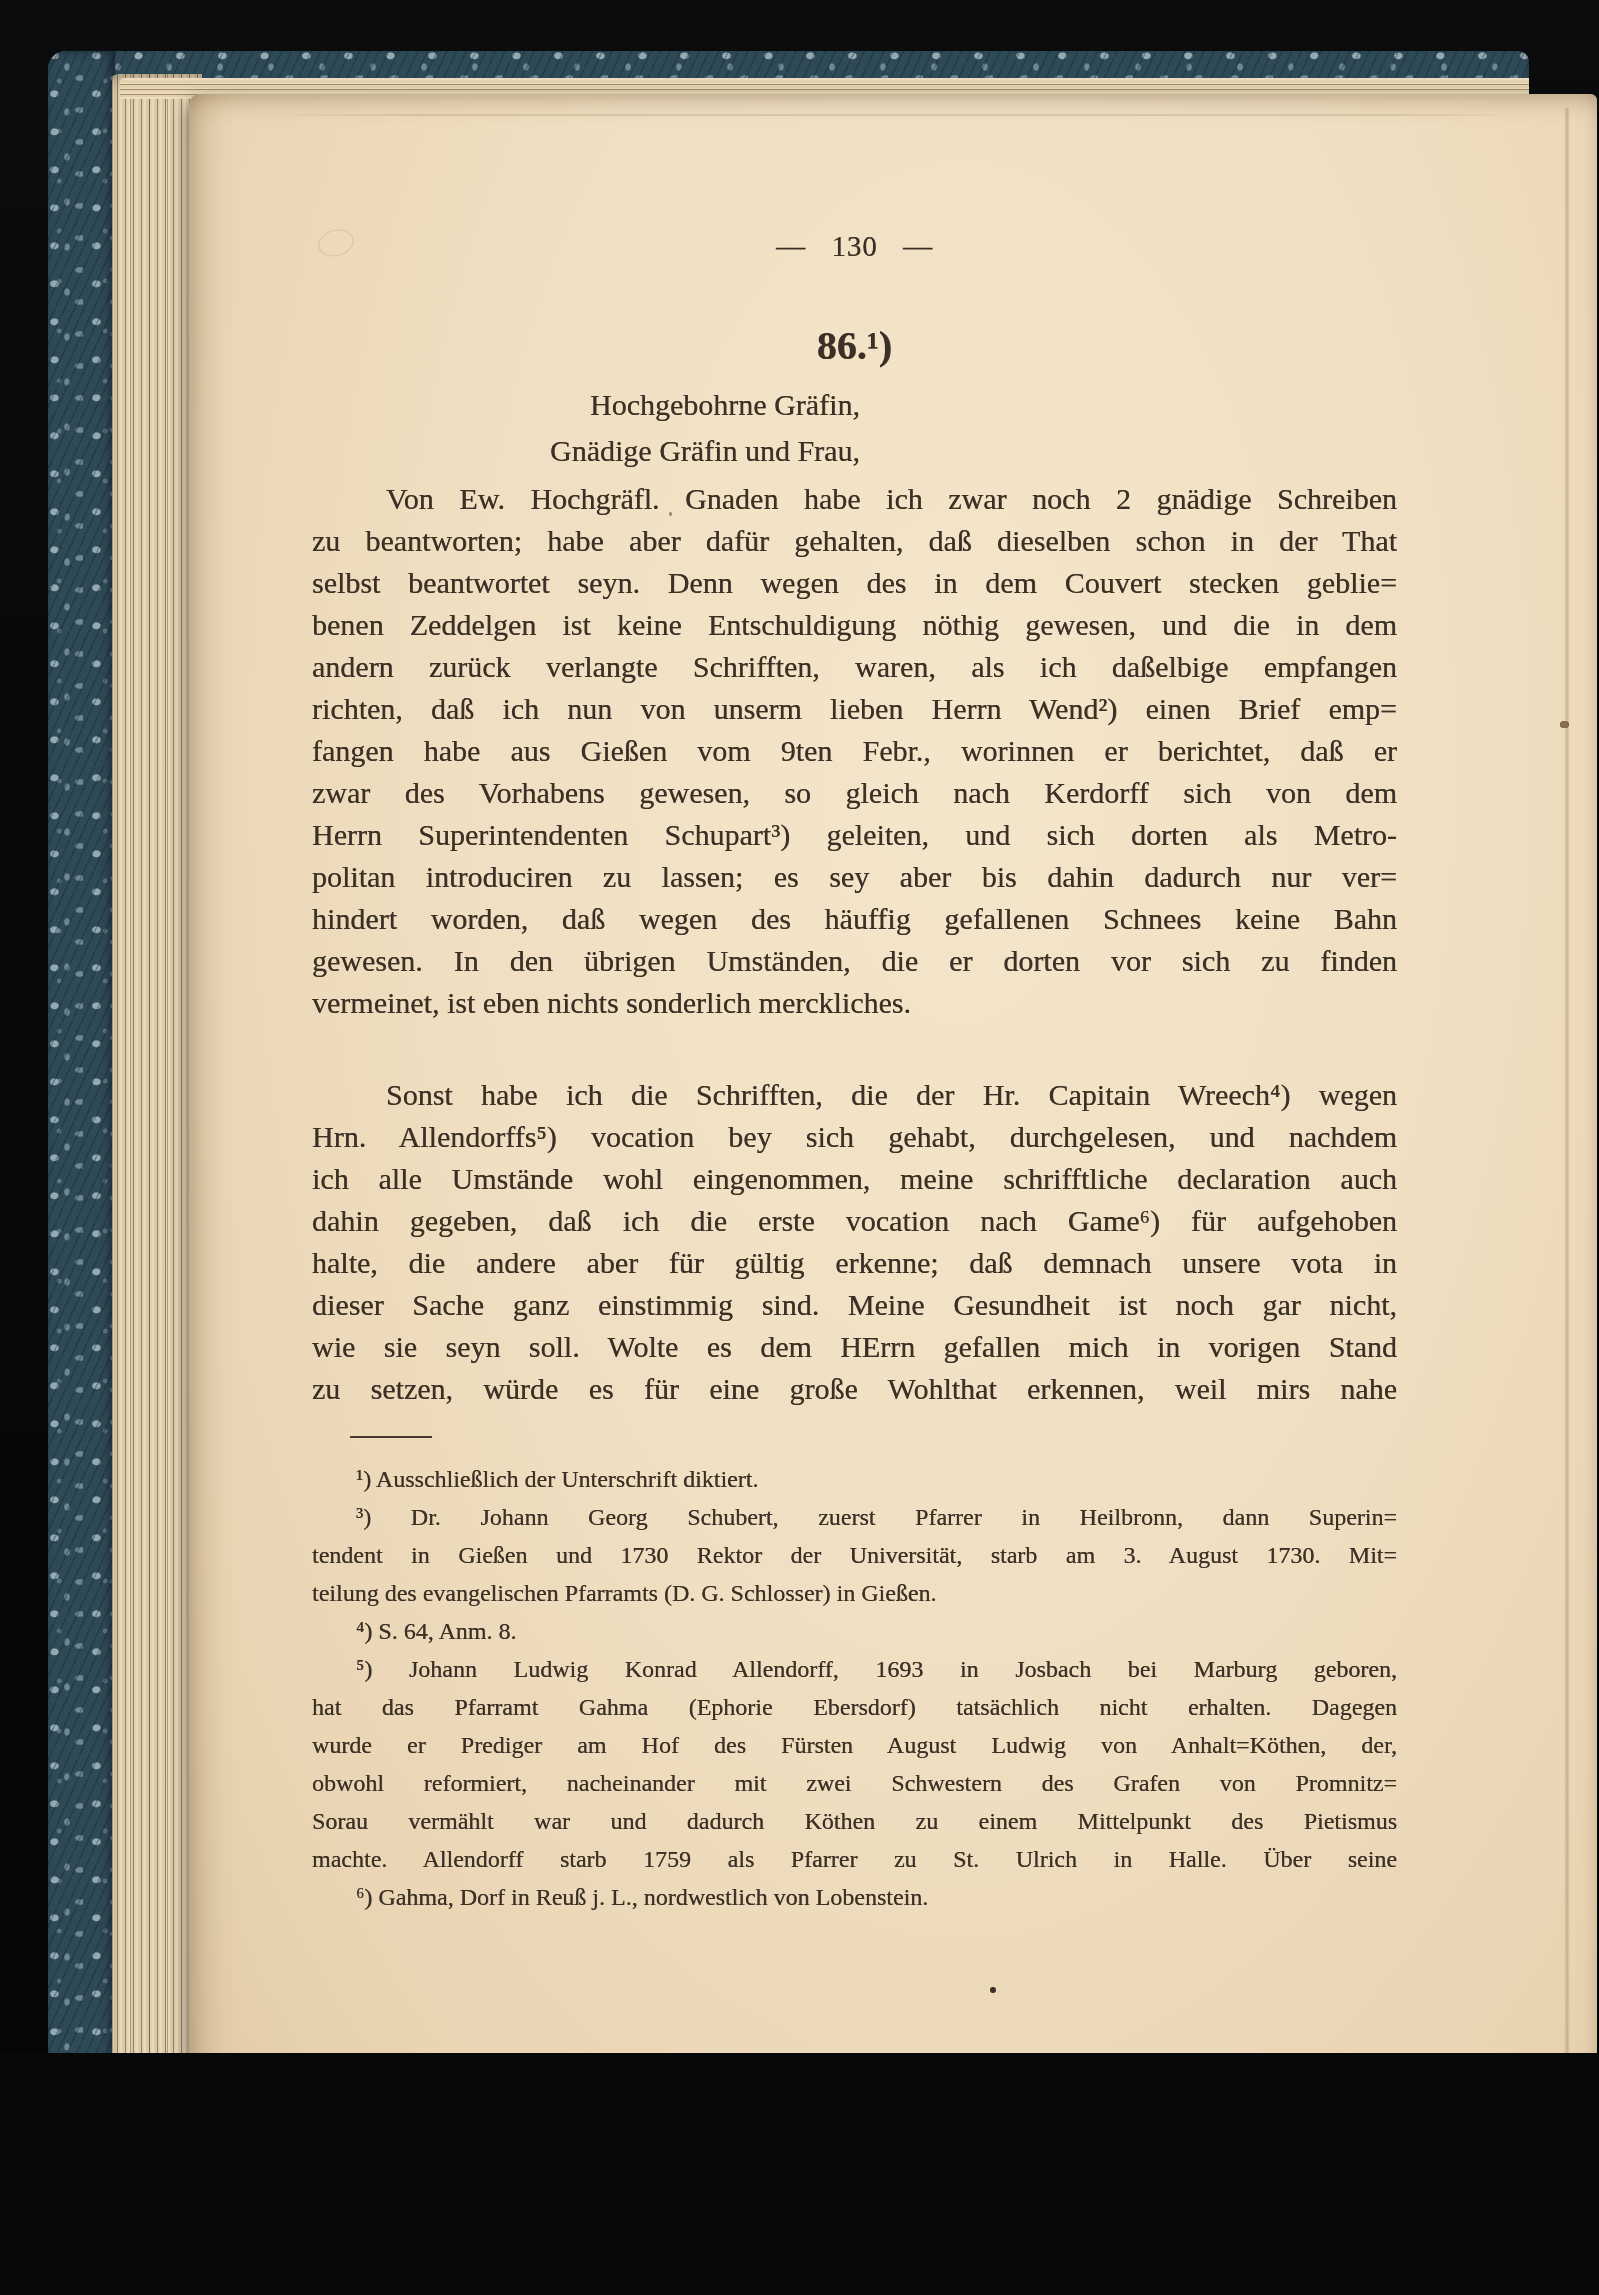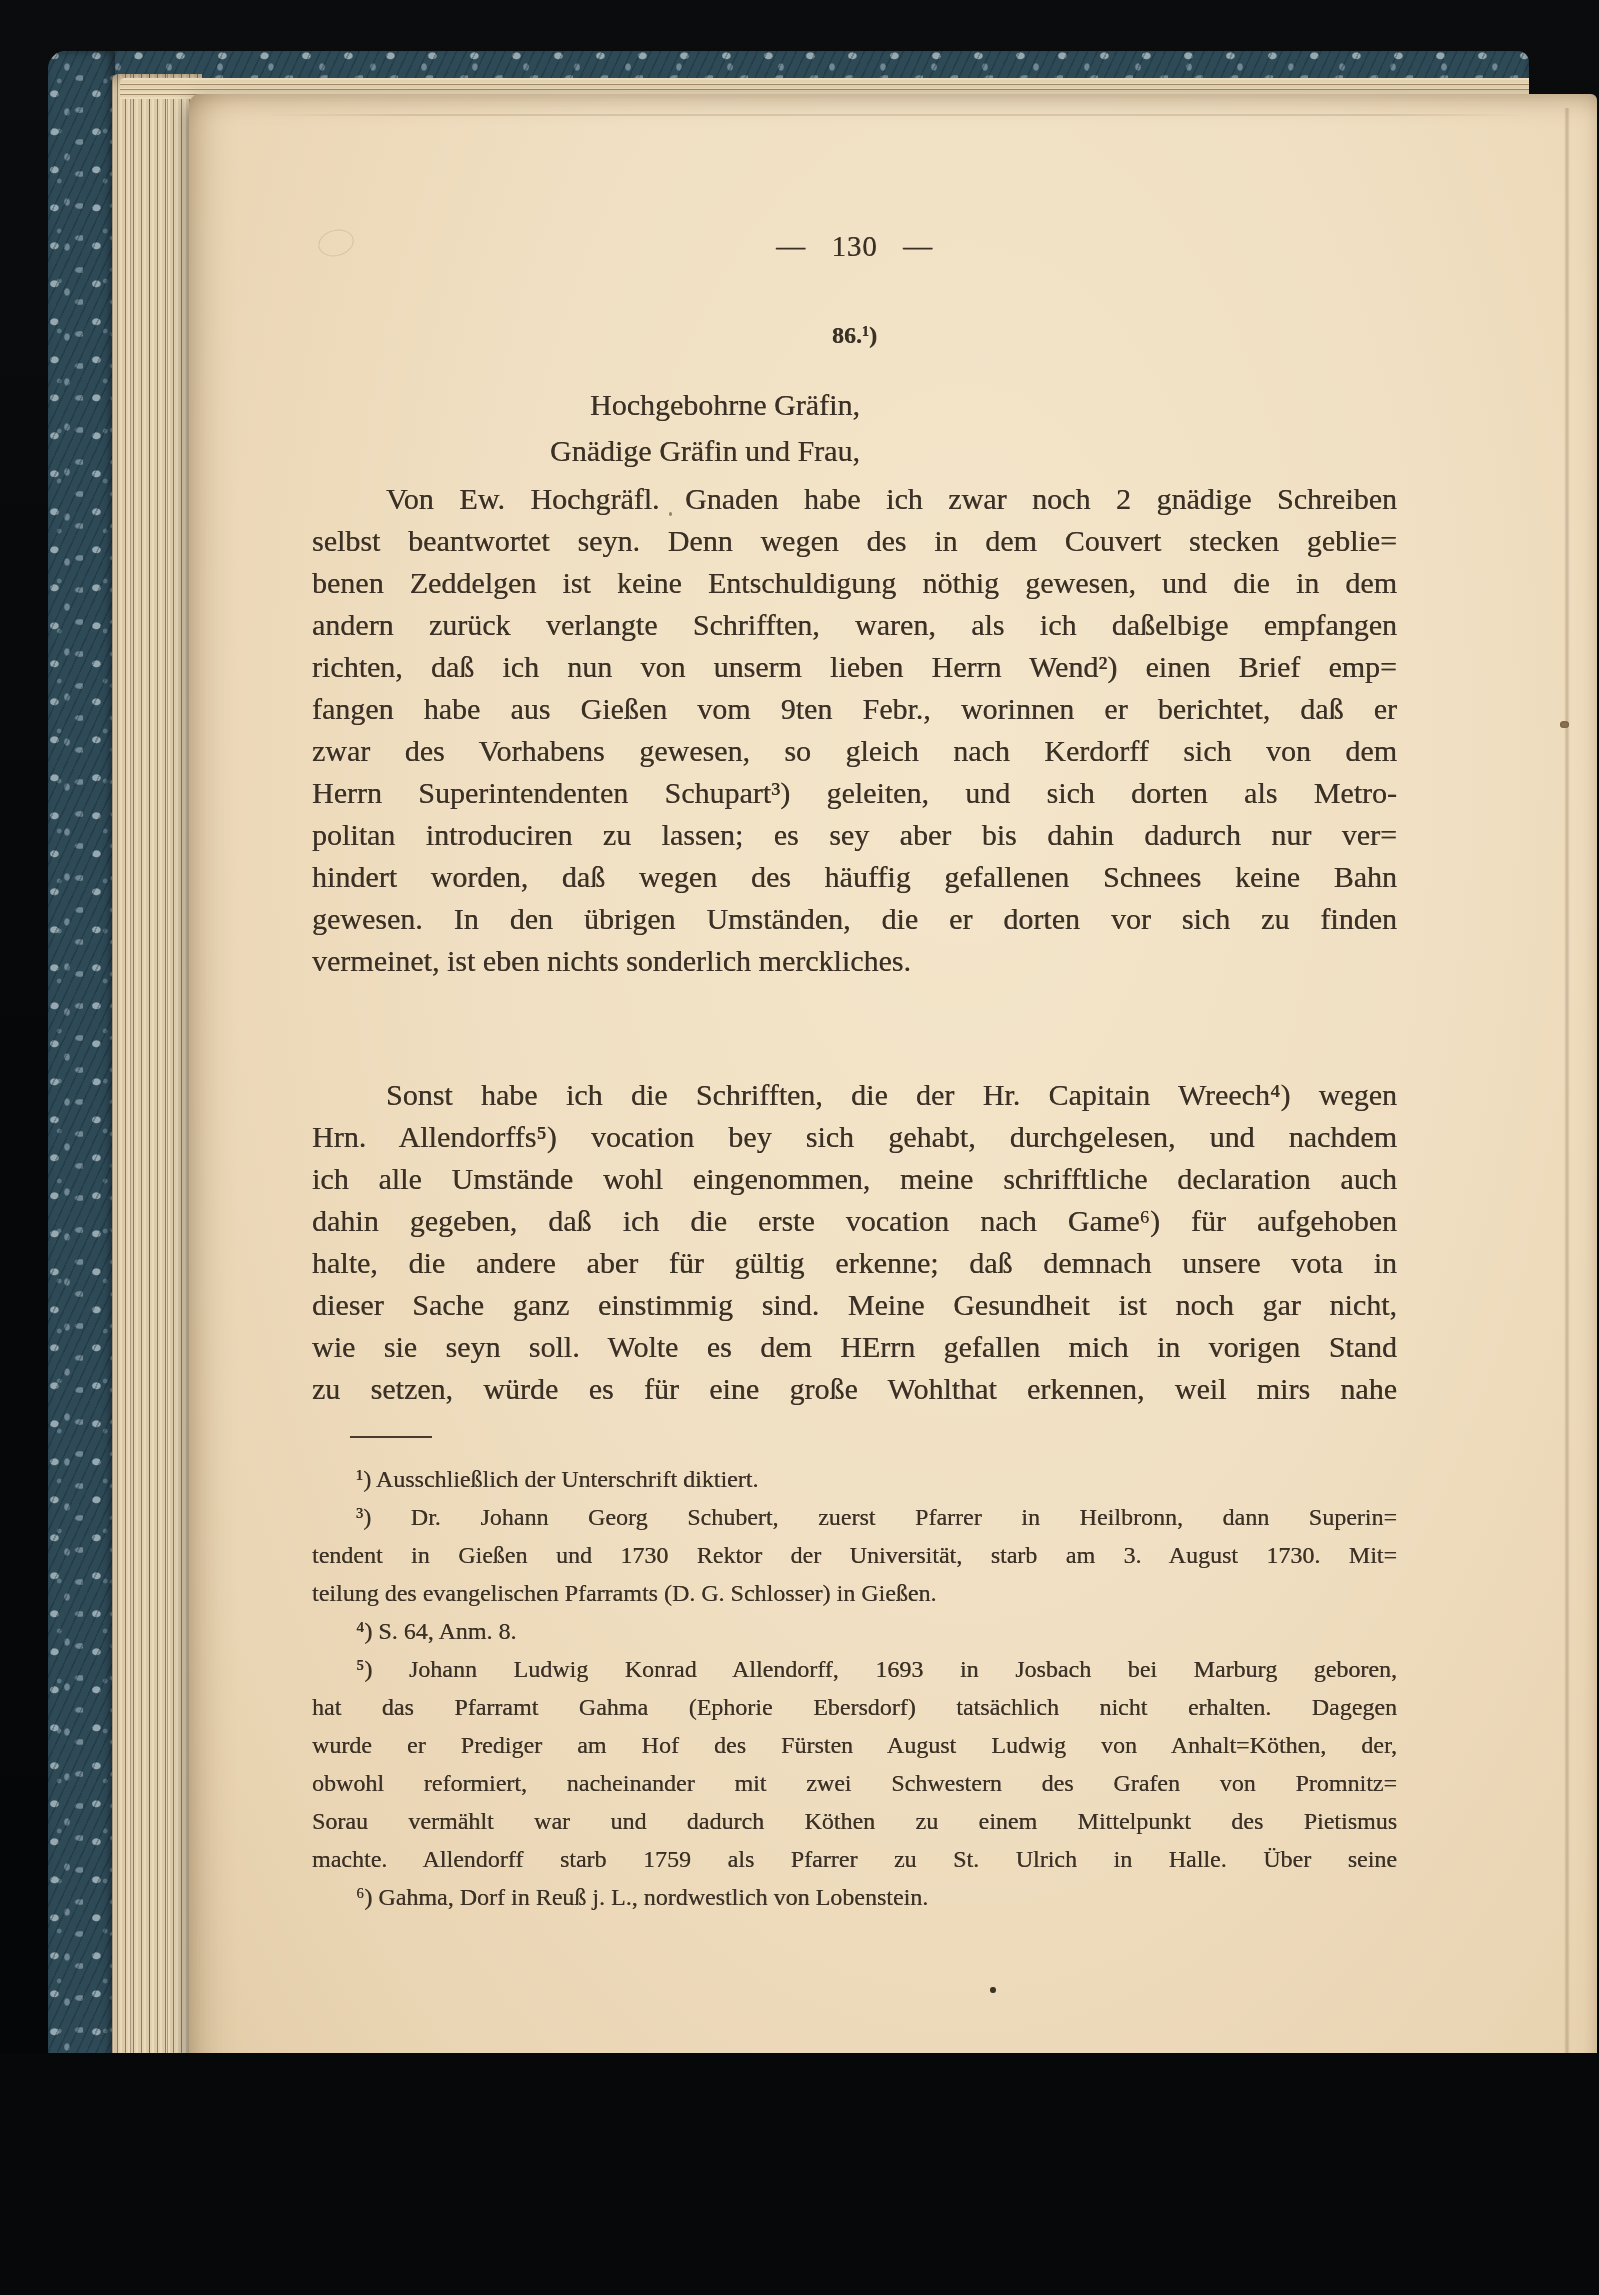--- a/index.html
+++ b/index.html
@@ -51,21 +51,21 @@
   .ghost-mark{position:absolute;left:318px;top:230px;width:34px;height:24px;border:1.6px solid rgba(152,128,96,.25);
     border-radius:50%;transform:rotate(-14deg);}
   .blemish{position:absolute;background:#8a6f4e;border-radius:50%;box-shadow:inset 0 0 1.6px #4e3d28;}
   .speck{position:absolute;background:#3c3226;border-radius:50%;}
 
   
   .ink{color:#3a3025;text-shadow:0.3px 0 0 rgba(58,48,37,.75);}
   .pageno{position:absolute;left:312px;top:230px;width:1085px;text-align:center;
     font-size:29px;word-spacing:17.6px;letter-spacing:0.8px;}
   .letterno{position:absolute;left:312px;top:322px;width:1085px;text-align:center;
-    font-size:24px;font-weight:bold;}
+    font-size:40px;font-weight:bold;}
   .salut{position:absolute;left:550px;top:382px;font-size:30px;line-height:46px;text-align:right;}
   .block{position:absolute;left:312px;width:1085px;}
   .b-line{font-size:30px;line-height:42px;text-align:justify;text-align-last:justify;white-space:normal;overflow:hidden;max-height:42px;}
   .fn-line{font-size:24px;line-height:38px;text-align:justify;text-align-last:justify;overflow:hidden;max-height:38px;}
   .indent{text-indent:74px;}
   .fn-indent{text-indent:44px;}
   .no-just{text-align-last:left;}
   .fn-rule{position:absolute;left:350px;top:1436px;width:82px;height:2.4px;background:#463b2e;}
 
   
@@ -102,20 +102,21 @@
   <div class="ink pageno">— 130 —</div>
   <div class="ink letterno">86.¹)</div>
 
   <div class="ink salut">
     <div>Hochgebohrne Gräfin,</div>
     <div>Gnädige Gräfin und Frau,</div>
   </div>
 
   <div class="ink block" style="top:478px;">
     <div class="b-line indent">Von Ew. Hochgräfl. Gnaden habe ich zwar noch 2 gnädige Schreiben</div>
+    <div class="b-line">zu beantworten; habe aber dafür gehalten, daß dieselben schon in der That</div>
     <div class="b-line">selbst beantwortet seyn.  Denn wegen des in dem Couvert stecken geblie=</div>
     <div class="b-line">benen Zeddelgen ist keine Entschuldigung nöthig gewesen, und die in dem</div>
     <div class="b-line">andern zurück verlangte Schrifften, waren, als ich daßelbige empfangen</div>
     <div class="b-line">richten, daß ich nun von unserm lieben Herrn Wend²) einen Brief emp=</div>
     <div class="b-line">fangen habe aus Gießen vom 9ten Febr., worinnen er berichtet, daß er</div>
     <div class="b-line">zwar des Vorhabens gewesen, so gleich nach Kerdorff sich von dem</div>
     <div class="b-line">Herrn Superintendenten Schupart³) geleiten, und sich dorten als Metro-</div>
     <div class="b-line">politan introduciren zu lassen; es sey aber bis dahin dadurch nur ver=</div>
     <div class="b-line">hindert worden, daß wegen des häuffig gefallenen Schnees keine Bahn</div>
     <div class="b-line">gewesen.  In den übrigen Umständen, die er dorten vor sich zu finden</div>

